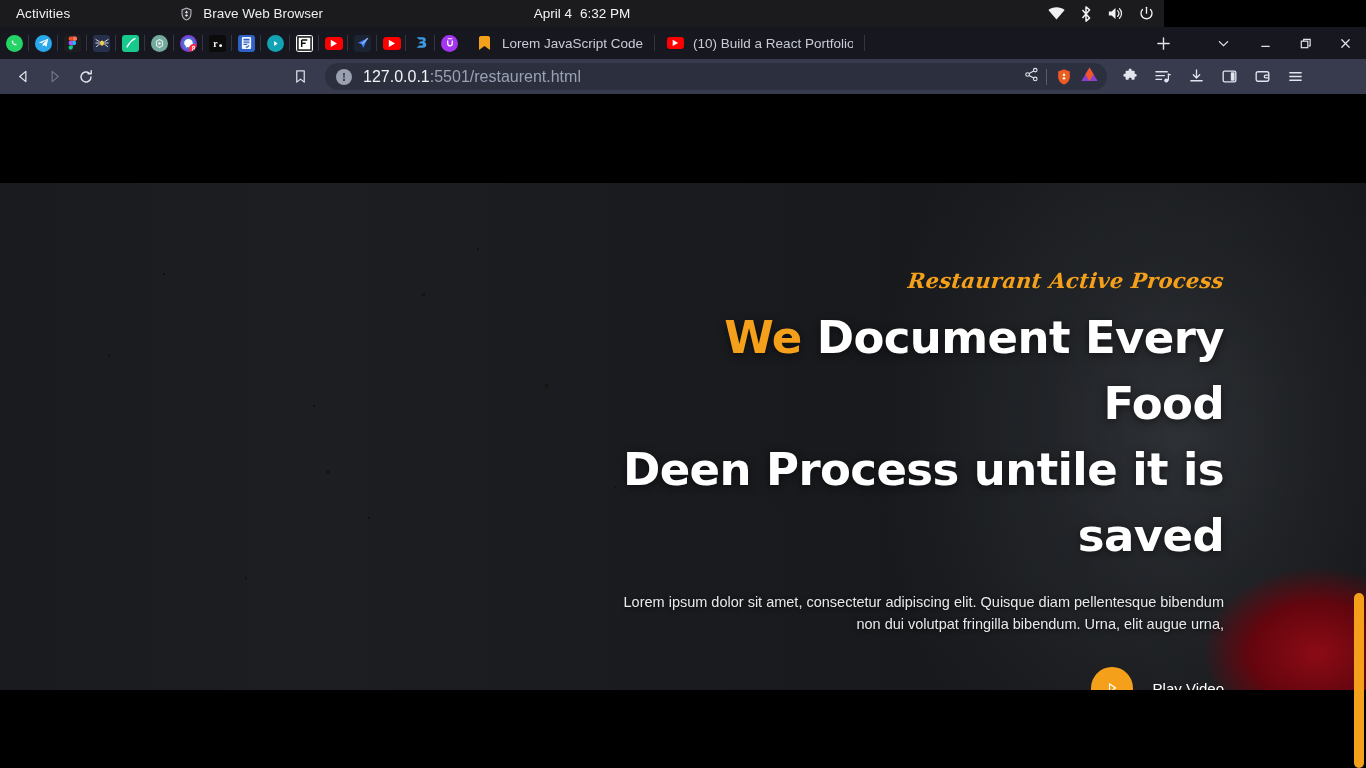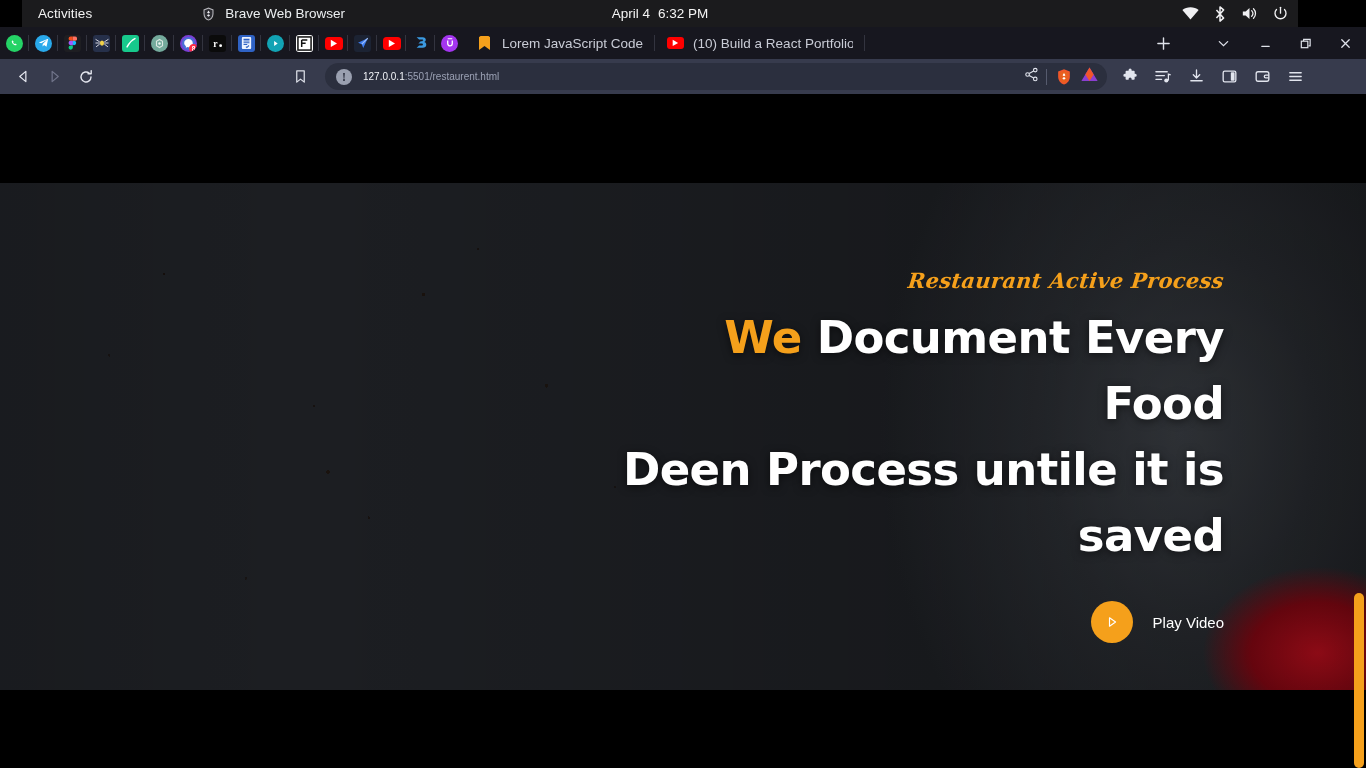--- a/index.html
+++ b/index.html
@@ -6,26 +6,25 @@
   html, body {
     width: 1366px; height: 768px;
     overflow: hidden;
     background: #000;
     font-family: "Liberation Sans", sans-serif;
   }
 
   
   .gnome-bar {
     position: absolute; top: 0; left: 0;
-    width: 1276px; height: 27px;
+    width: 1164px; height: 27px;
     background: #1b1b1d;
     display: flex; align-items: center;
     color: #eceff1; font-size: 13.5px;
     z-index: 50;
-    margin-left: 22px;
   }
   .gnome-activities { padding: 0 14px 0 16px; color: #f2f2f2; letter-spacing: .1px; }
   .gnome-app { display: flex; align-items: center; gap: 9px; margin-left: 95px; }
   .brave-shield {
     width: 15px; height: 16px; position: relative; display:inline-block;
   }
   .brave-shield svg { display:block; }
   .gnome-clock {
     position: absolute; left: 0; right: 0; text-align: center;
     font-size: 13.5px; color: #f4f4f4; pointer-events: none;
@@ -122,21 +121,21 @@
     padding: 0 6px 0 11px;
     max-width: 782px;
   }
   .omni-info {
     width: 16px; height: 16px; border-radius: 50%;
     background: #9aa0b0; color: #2b2f3e;
     font-size: 12px; font-weight: bold; line-height: 16px;
     text-align: center; flex: none; font-family: "Liberation Serif", serif;
   }
   .omni-url {
-    margin-left: 11px; font-size: 10px; color: #9ba1b4;
+    margin-left: 11px; font-size: 16px; color: #9ba1b4;
     white-space: nowrap; overflow: hidden;
   }
   .omni-url .host { color: #f2f4f8; }
   .omni-right { margin-left: auto; display: flex; align-items: center; gap: 7px; padding-right: 2px; }
   .omni-sep { width: 1px; height: 16px; background: #565b6e; }
   .lion {
     width: 19px; height: 19px; display: flex; align-items: center; justify-content: center;
   }
   .toolbar-right {
     display: flex; align-items: center; gap: 3px; padding-right: 8px;
@@ -611,20 +610,21 @@
     <div class="hero-vignette"></div>
 
     <div class="hero-content">
       <div class="eyebrow">Restaurant Active Process</div>
 
       <h1 class="hero-title">
         <span class="hl">We</span><span> Document Every Food</span><br>
         <span>Deen Process untile it is saved</span>
       </h1>
 
+      <p class="hero-desc">Lorem ipsum dolor sit amet, consectetur adipiscing elit. Quisque diam pellentesque bibendum non dui volutpat fringilla bibendum. Urna, elit augue urna,</p>
 
       <div class="hero-actions">
         <div class="play-group">
           <span class="play-circle">
             <svg width="16" height="16" viewBox="0 0 18 18">
                 <path d="M6.2 4.3 13 9l-6.8 4.7z" fill="none" stroke="#fff" stroke-width="1.3" stroke-linejoin="round"></path>
               </svg>
           </span>
           <span class="play-label">Play Video</span>
         </div>

